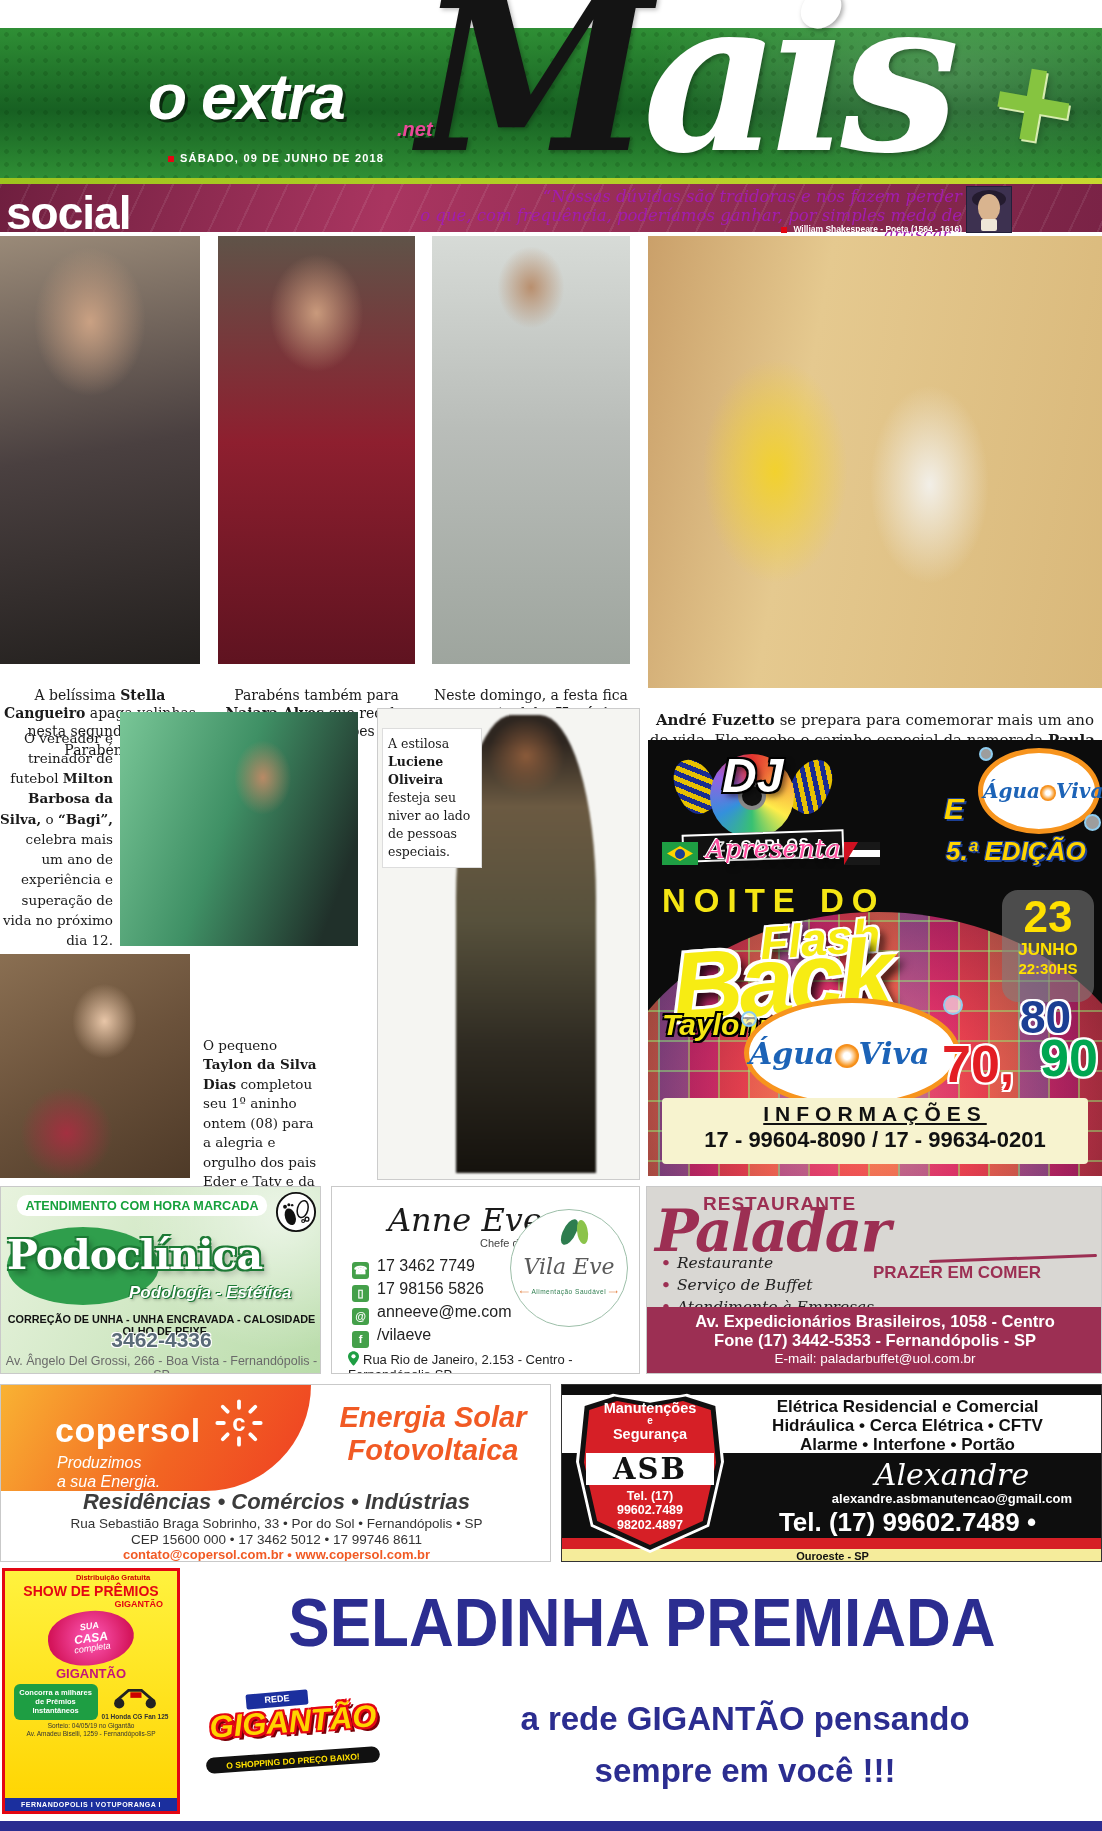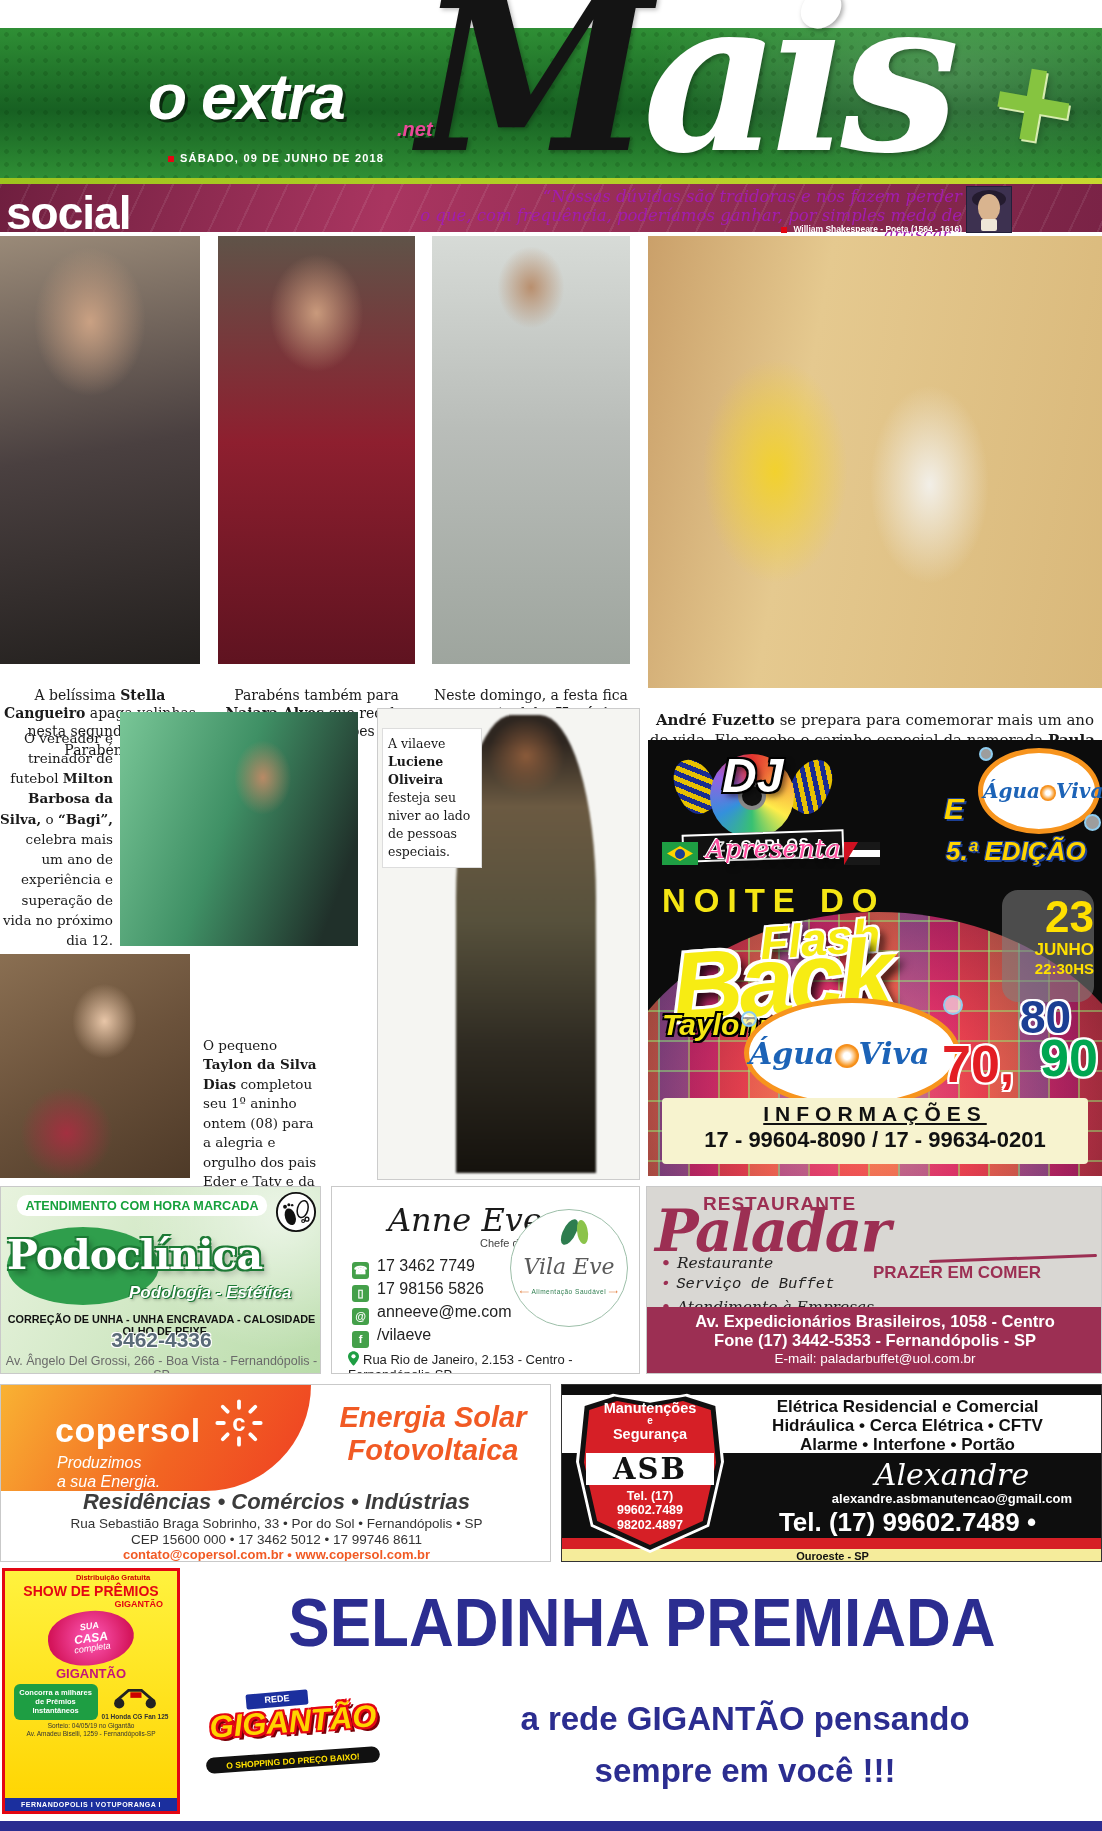--- a/index.html
+++ b/index.html
@@ -136,21 +136,21 @@
   .edicao{position:absolute;left:298px;top:96px;font-size:26px;font-weight:900;font-style:italic;
     color:#ffd400;text-shadow:2px 2px 0 #1c3f94,-1px -1px 0 #1c3f94,1px -1px 0 #1c3f94,-1px 1px 0 #1c3f94;}
   .noite{position:absolute;left:14px;top:142px;font-size:33px;font-weight:900;color:#f5e614;letter-spacing:8px;}
   .flash{position:absolute;left:112px;top:172px;font-size:46px;font-weight:900;font-style:italic;
     color:#f7ec13;transform:rotate(-4deg);
     text-shadow:2px 2px 0 #fff,-2px -2px 0 #fff,2px -2px 0 #fff,-2px 2px 0 #fff,6px 6px 8px rgba(0,0,0,.8);}
   .back{position:absolute;left:24px;top:184px;font-size:98px;font-weight:900;font-style:italic;
     letter-spacing:-4px;color:#f7ec13;transform:rotate(-4deg);
     text-shadow:3px 3px 0 #fff,-3px -3px 0 #fff,3px -3px 0 #fff,-3px 3px 0 #fff,8px 8px 10px rgba(0,0,0,.8);}
   .datebox{position:absolute;left:354px;top:150px;width:92px;height:112px;border-radius:16px;
-    background:rgba(130,130,130,.55);text-align:right;color:#ffe000;}
+    background:rgba(130,130,130,.55);text-align:center;color:#ffe000;}
   .datebox .d1{font-size:44px;font-weight:900;line-height:1.05;margin-top:4px;}
   .datebox .d2{font-size:17px;font-weight:800;}
   .datebox .d3{font-size:15px;font-weight:800;}
   .local{position:absolute;left:14px;top:268px;font-size:30px;font-weight:900;font-style:italic;
     color:#f5e614;text-shadow:2px 2px 0 #000,-2px -2px 0 #000,2px -2px 0 #000,-2px 2px 0 #000;}
   .dec{position:absolute;font-weight:900;font-family:"Liberation Sans",sans-serif;
     text-shadow:2px 0 #fff,-2px 0 #fff,0 2px #fff,0 -2px #fff,2px 2px #fff,-2px -2px #fff,2px -2px #fff,-2px 2px #fff;}
   .d70{left:294px;top:266px;font-size:52px;color:#e31e24;margin-top:28px;}
   .d80{left:372px;top:250px;font-size:46px;color:#1c3f94;}
   .d90{left:392px;top:288px;font-size:52px;color:#00a651;}
@@ -318,21 +318,21 @@
   <p class="cap cap-3"><span>Neste domingo, a festa fica por conta dele, </span><b>Horácio Fernandes.</b></p>
   <p class="cap cap-4"><b>André Fuzetto</b><span> se prepara para comemorar mais um ano de vida. Ele recebe o carinho especial da namorada </span><b>Paula.</b></p>
 
   <p class="milton-text"><span>O vereador e treinador de futebol </span><b>Milton Barbosa da Silva,</b><span> o </span><b>“Bagi”,</b><span> celebra mais um ano de experiência e superação de vida no próximo dia 12. Parabéns!</span></p>
   <div class="photo ph-milton"></div>
   <div class="photo ph-taylon"></div>
   <p class="taylon-text"><span>O pequeno </span><b>Taylon da Silva Dias</b><span> completou seu 1º aninho ontem (08) para a alegria e orgulho dos pais Eder e Taty e da irmã Evelyn. Parabéns! Felicidades!</span></p>
 
   <div class="luciene-box">
     <div class="luciene-fig"></div>
-    <p class="luciene-text"><span>A vilaeve </span><b>Luciene Oliveira</b><span> festeja seu niver ao lado de pessoas especiais.</span></p>
+    <p class="luciene-text"><span>A estilosa </span><b>Luciene Oliveira</b><span> festeja seu niver ao lado de pessoas especiais.</span></p>
   </div>
 
   <div class="flyer">
     <div class="ball"></div>
     <div class="dj-wing l"></div>
     <div class="dj-wing r"></div>
     <div class="dj-cd"></div>
     <div class="dj-txt">DJ</div>
     <div class="dj-ribbon">Zé CARLOS</div>
     <div class="fly-e">E</div>
@@ -413,21 +413,21 @@
         </svg><span>Rua Rio de Janeiro, 2.153 - Centro - Fernandópolis-SP</span>
     </div>
   </div>
 
   <div class="ad paladar">
     <div class="pal-kicker">RESTAURANTE</div>
     <div class="pal-name">Paladar</div>
     <div class="pal-swash"></div>
     <div class="pal-tag">PRAZER EM COMER</div>
     <div class="pal-li" style="top:66px;"><span class="b">•</span><span>Restaurante</span></div>
-    <div class="pal-li" style="top:88px;font-family:Liberation Mono, monospace;"><span class="b">•</span><span>Serviço de Buffet</span></div>
+    <div class="pal-li" style="top:88px;"><span class="b">•</span><span>Serviço de Buffet</span></div>
     <div class="pal-li" style="top:110px;"><span class="b">•</span><span>Atendimento à Empresas</span></div>
     <div class="pal-footer">
       <div class="pal-f1">Av. Expedicionários Brasileiros, 1058 - Centro</div>
       <div class="pal-f2">Fone (17) 3442-5353 - Fernandópolis - SP</div>
       <div class="pal-f3">E-mail: paladarbuffet@uol.com.br</div>
     </div>
   </div>
 
   <div class="ad coper">
     <div class="coper-blob"></div>

